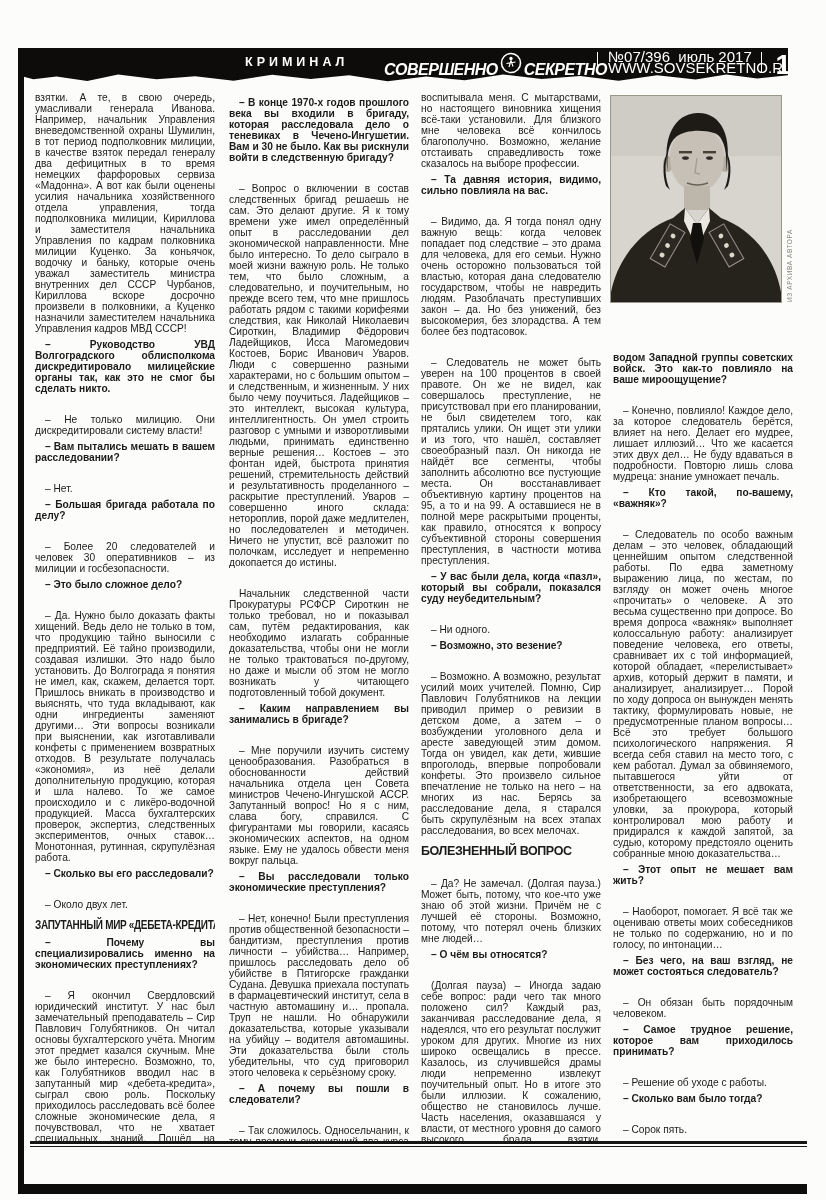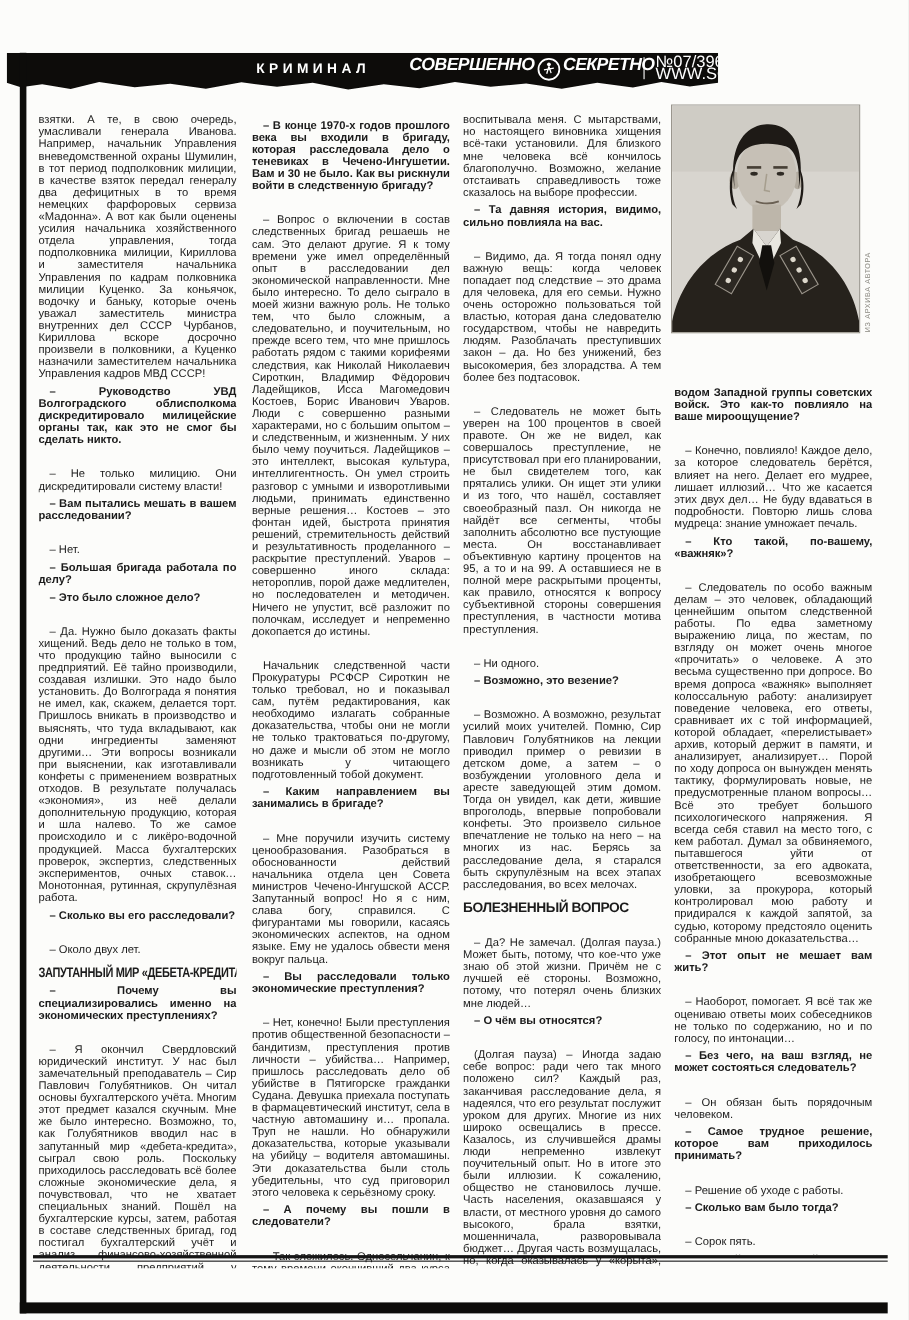--- a/index.html
+++ b/index.html
@@ -2,33 +2,33 @@
 <html><head>
 <meta charset="utf-8">
 <style>
   html,body{margin:0;padding:0;background:#e8e8e6;}
   .page{position:relative;width:826px;height:1200px;background:#fcfcfa;overflow:hidden;
         font-family:"Liberation Sans","DejaVu Sans",sans-serif;color:#1b1b1b;}
 
   
   .left-bar{position:absolute;left:18px;top:48px;width:6px;height:1146px;background:#0d0c0a;}
   .bottom-bar{position:absolute;left:18px;top:1184px;width:789px;height:10px;background:#0d0c0a;}
-  .header-bar{position:absolute;left:6px;top:48px;width:647px;height:34px;background:#0d0c0a;
+  .header-bar{position:absolute;left:18px;top:48px;width:770px;height:34px;background:#0d0c0a;
     clip-path:polygon(0 0,100% 0,100% 80%,96% 90%,92% 78%,88% 93%,83% 80%,78% 96%,73% 82%,68% 91%,
       63% 78%,58% 95%,53% 84%,48% 98%,43% 80%,38% 91%,33% 79%,28% 96%,23% 83%,18% 92%,13% 78%,9% 97%,5% 84%,2% 92%,0 80%);}
   .header-bar *{color:#fff;}
   .section-label{position:absolute;left:227px;top:7px;font-size:12.5px;font-weight:700;letter-spacing:4px;}
-  .logo{position:absolute;left:366px;top:3px;display:flex;align-items:flex-start;gap:1px;}
+  .logo{position:absolute;left:366px;top:3px;display:flex;align-items:flex-end;gap:1px;}
   .logo span{font-size:16px;font-weight:700;font-style:italic;letter-spacing:-0.5px;}
   .hdr-divider{position:absolute;top:4px;width:1px;height:20px;background:#fff;}
   .issue-info{position:absolute;left:590px;top:3px;width:148px;font-weight:400;font-size:15px;line-height:11px;}
   .page-num{position:absolute;left:747px;top:1px;width:52px;text-align:center;font-size:28px;font-weight:700;}
 
   
-  .col{position:absolute;top:104px;width:180px;height:1049px;overflow:hidden;
+  .col{position:absolute;top:92px;width:180px;height:1049px;overflow:hidden;
        text-align:justify;font-size:10.2px;line-height:11px;}
   .col-1{left:35px;} .col-2{left:229px;} .col-3{left:421px;} .col-4{left:613px;top:352px;height:789px;}
   .col p{margin:0 0 1px;}
   p.q,p.qc{font-weight:700;}
   p.q{margin-top:5px;text-indent:10px;}
   p.a{text-indent:10px;margin-top:20px;}
   p.ac,p.qc{text-indent:0;}
   p.n{margin-top:5px;text-indent:0;}
   p.h{font-weight:700;font-size:12.5px;line-height:13px;letter-spacing:-0.4px;
       margin:9px 0 5px;text-indent:0;white-space:nowrap;text-align:left;}
@@ -112,20 +112,21 @@
   </div>
   <div class="photo-credit">ИЗ АРХИВА АВТОРА</div>
 
   <div class="col col-1">
       <p class="ac">взятки. А те, в свою очередь, умасливали генерала Иванова. Например, начальник Управления вневедомственной охраны Шумилин, в тот период подполковник милиции, в качестве взяток передал генералу два дефицитных в то время немецких фарфоровых сервиза «Мадонна». А вот как были оценены усилия начальника хозяйственного отдела управления, тогда подполковника милиции, Кириллова и заместителя начальника Управления по кадрам полковника милиции Куценко. За коньячок, водочку и баньку, которые очень уважал заместитель министра внутренних дел СССР Чурбанов, Кириллова вскоре досрочно произвели в полковники, а Куценко назначили заместителем начальника Управления кадров МВД СССР!</p>
       <p class="q">– Руководство УВД Волгоградского облисполкома дискредитировало милицейские органы так, как это не смог бы сделать никто.</p>
       <p class="a">– Не только милицию. Они дискредитировали систему власти!</p>
       <p class="q">– Вам пытались мешать в вашем расследовании?</p>
       <p class="a">– Нет.</p>
       <p class="q">– Большая бригада работала по делу?</p>
+      <p class="a">– Более 20 следователей и человек 30 оперативников – из милиции и госбезопасности.</p>
       <p class="q">– Это было сложное дело?</p>
       <p class="a">– Да. Нужно было доказать факты хищений. Ведь дело не только в том, что продукцию тайно выносили с предприятий. Её тайно производили, создавая излишки. Это надо было установить. До Волгограда я понятия не имел, как, скажем, делается торт. Пришлось вникать в производство и выяснять, что туда вкладывают, как одни ингредиенты заменяют другими… Эти вопросы возникали при выяснении, как изготавливали конфеты с применением возвратных отходов. В результате получалась «экономия», из неё делали дополнительную продукцию, которая и шла налево. То же самое происходило и с ликёро-водочной продукцией. Масса бухгалтерских проверок, экспертиз, следственных экспериментов, очных ставок… Монотонная, рутинная, скрупулёзная работа.</p>
       <p class="q">– Сколько вы его расследовали?</p>
       <p class="a">– Около двух лет.</p>
       <p class="h fit">ЗАПУТАННЫЙ МИР «ДЕБЕТА-КРЕДИТА»</p>
       <p class="q">– Почему вы специализировались именно на экономических преступлениях?</p>
       <p class="a">– Я окончил Свердловский юридический институт. У нас был замечательный преподаватель – Сир Павлович Голубятников. Он читал основы бухгалтерского учёта. Многим этот предмет казался скучным. Мне же было интересно. Возможно, то, как Голубятников вводил нас в запутанный мир «дебета-кредита», сыграл свою роль. Поскольку приходилось расследовать всё более сложные экономические дела, я почувствовал, что не хватает специальных знаний. Пошёл на бухгалтерские курсы, затем, работая в составе следственных бригад, год постигал бухгалтерский учёт и анализ финансово-хозяйственной деятельности предприятий у преподавателей тогда Московского института народного хозяйства имени Плеханова.</p>
       <p class="q">– Каким было ваше самое первое дело?</p>
     </div>
   <div class="col col-2">
@@ -137,20 +138,21 @@
       <p class="q">– Вы расследовали только экономические преступления?</p>
       <p class="a">– Нет, конечно! Были преступления против общественной безопасности – бандитизм, преступления против личности – убийства… Например, пришлось расследовать дело об убийстве в Пятигорске гражданки Судана. Девушка приехала поступать в фармацевтический институт, села в частную автомашину и… пропала. Труп не нашли. Но обнаружили доказательства, которые указывали на убийцу – водителя автомашины. Эти доказательства были столь убедительны, что суд приговорил этого человека к серьёзному сроку.</p>
       <p class="q">– А почему вы пошли в следователи?</p>
       <p class="a">– Так сложилось. Односельчанин, к тому времени окончивший два курса в Свердловском юридическом институте, уж очень интересно рассказывал нам, выпускникам школы, о профессии правоведа. Вот мы два друга, сидевшие за одной партой, и приняли решение идти в юридический. Всё это наложилось на ситуацию, которая когда-то случилась с моей тётей. Она работала заведующей пекарней, выпекавшей хлеб для совхоза. Её пытались обвинить в хищении двух мешков муки. Вызывали в милицию. На всю жизнь запомнил те слёзы… Мне тогда было 12 лет. Хотелось защитить тётю, которая вместе с бабушкой</p>
     </div>
   <div class="col col-3">
       <p class="ac">воспитывала меня. С мытарствами, но настоящего виновника хищения всё-таки установили. Для близкого мне человека всё кончилось благополучно. Возможно, желание отстаивать справедливость тоже сказалось на выборе профессии.</p>
       <p class="q">– Та давняя история, видимо, сильно повлияла на вас.</p>
       <p class="a">– Видимо, да. Я тогда понял одну важную вещь: когда человек попадает под следствие – это драма для человека, для его семьи. Нужно очень осторожно пользоваться той властью, которая дана следователю государством, чтобы не навредить людям. Разоблачать преступивших закон – да. Но без унижений, без высокомерия, без злорадства. А тем более без подтасовок.</p>
       <p class="a">– Следователь не может быть уверен на 100 процентов в своей правоте. Он же не видел, как совершалось преступление, не присутствовал при его планировании, не был свидетелем того, как прятались улики. Он ищет эти улики и из того, что нашёл, составляет своеобразный пазл. Он никогда не найдёт все сегменты, чтобы заполнить абсолютно все пустующие места. Он восстанавливает объективную картину процентов на 95, а то и на 99. А оставшиеся не в полной мере раскрытыми проценты, как правило, относятся к вопросу субъективной стороны совершения преступления, в частности мотива преступления.</p>
+      <p class="q">– У вас были дела, когда «пазл», который вы собрали, показался суду неубедительным?</p>
       <p class="a">– Ни одного.</p>
       <p class="q">– Возможно, это везение?</p>
       <p class="a">– Возможно. А возможно, результат усилий моих учителей. Помню, Сир Павлович Голубятников на лекции приводил пример о ревизии в детском доме, а затем – о возбуждении уголовного дела и аресте заведующей этим домом. Тогда он увидел, как дети, жившие впроголодь, впервые попробовали конфеты. Это произвело сильное впечатление не только на него – на многих из нас. Берясь за расследование дела, я старался быть скрупулёзным на всех этапах расследования, во всех мелочах.</p>
       <p class="h">БОЛЕЗНЕННЫЙ ВОПРОС</p>
       <p class="a">– Да? Не замечал. (Долгая пауза.) Может быть, потому, что кое-что уже знаю об этой жизни. Причём не с лучшей её стороны. Возможно, потому, что потерял очень близких мне людей…</p>
       <p class="q">– О чём вы относятся?</p>
       <p class="a">(Долгая пауза) – Иногда задаю себе вопрос: ради чего так много положено сил? Каждый раз, заканчивая расследование дела, я надеялся, что его результат послужит уроком для других. Многие из них широко освещались в прессе. Казалось, из случившейся драмы люди непременно извлекут поучительный опыт. Но в итоге это были иллюзии. К сожалению, общество не становилось лучше. Часть населения, оказавшаяся у власти, от местного уровня до самого высокого, брала взятки, мошенничала, разворовывала бюджет… Другая часть возмущалась, но, когда оказывалась у «корыта», старалась делать то же самое…</p>
     </div>
   <div class="col col-4">
       <p class="qc">водом Западной группы советских войск. Это как-то повлияло на ваше мироощущение?</p>

